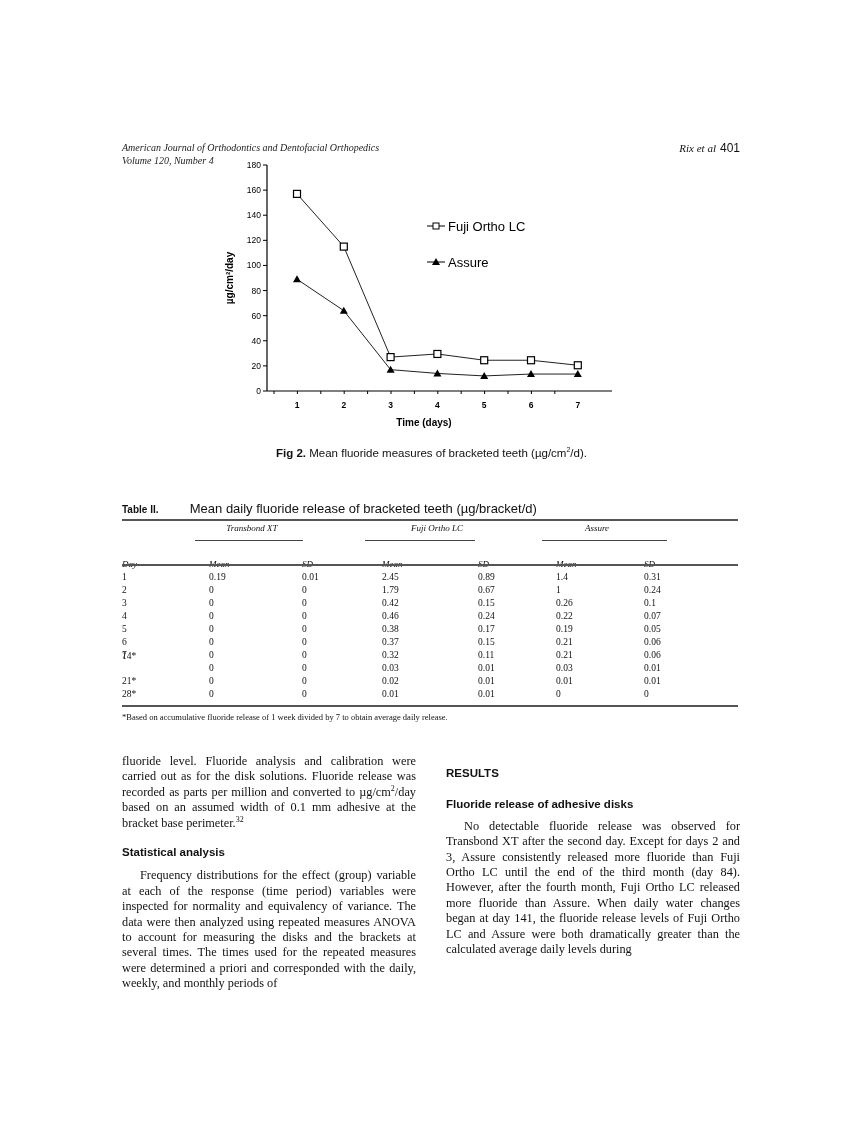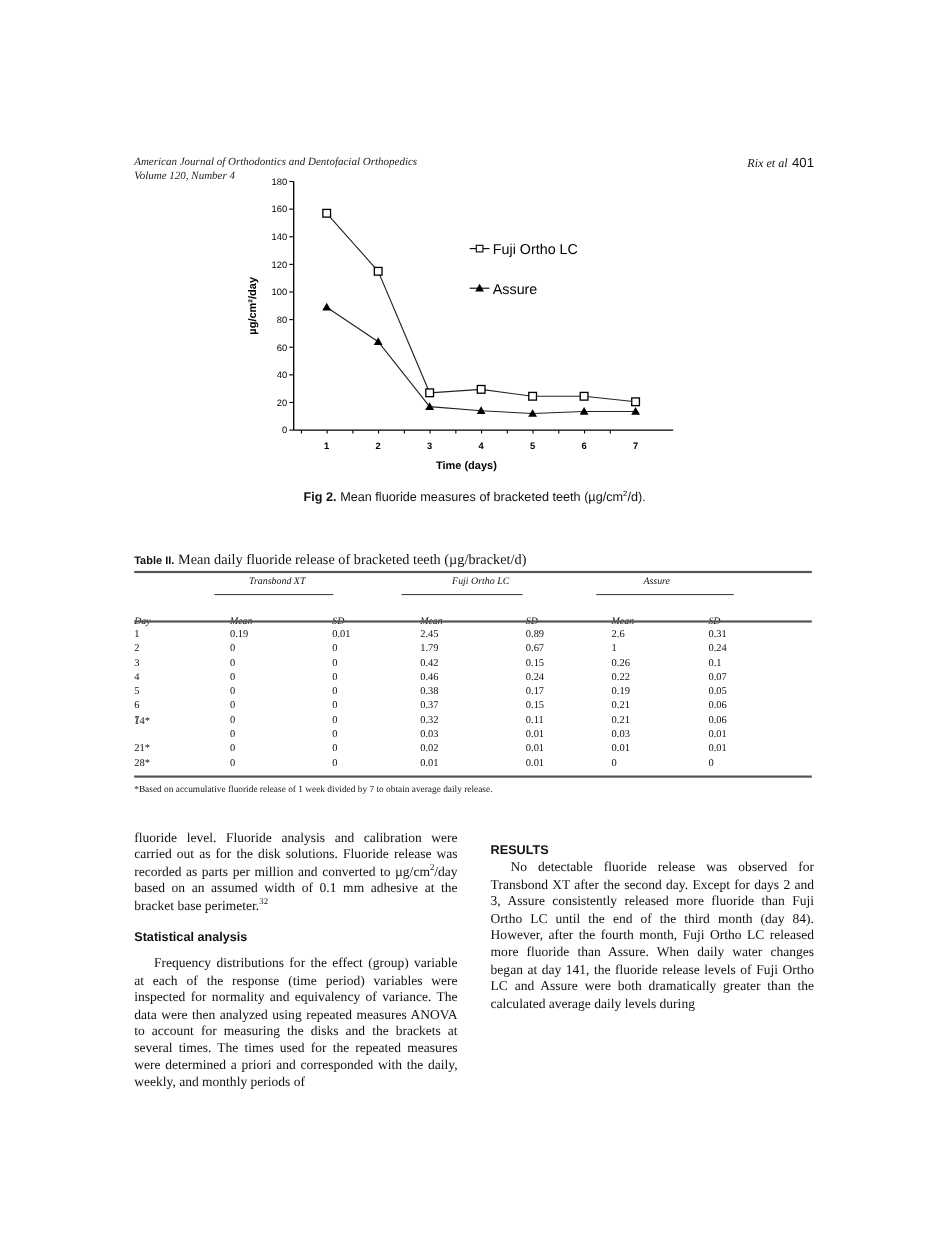--- a/index.html
+++ b/index.html
@@ -13,21 +13,21 @@
 
   .chart { position: absolute; left: 200px; top: 150px; width: 420px; height: 290px; }
   .chart svg { position: absolute; left: 0; top: 0; }
 
   .fig-caption { position: absolute; left: 276px; top: 446px; font-family: "Liberation Sans", sans-serif; font-size: 11.5px; color: #111; }
   .fig-caption b { font-weight: bold; }
   .fig-caption sup { font-size: 7px; }
 
   .table-title { position: absolute; left: 122px; top: 501px; font-size: 13px; }
   .table-title .lbl { font-family: "Liberation Sans", sans-serif; font-weight: bold; font-size: 10px; }
-  .table-title .txt { font-family: Liberation Serif, serif; font-size: 13px; }
+  .table-title .txt { font-family: Liberation Sans, sans-serif; font-size: 13px; margin-left: 28px; }
 
   .tbl { position: absolute; left: 122px; top: 519px; width: 616px; }
   .rule-thick { position: absolute; left: 0; width: 616px; height: 2px; background: #555; }
   .rule-thin { position: absolute; height: 1px; background: #444; }
   .grp { position: absolute; font-family: "Liberation Serif", serif; font-style: italic; font-size: 9px; text-align: center; }
   .colhdr { position: absolute; font-family: "Liberation Serif", serif; font-style: italic; font-size: 9px; top: 40px; text-align: right; }
   .cell { position: absolute; font-family: "Liberation Serif", serif; font-size: 9.5px; }
   .footnote { position: absolute; left: 122px; top: 712px; font-family: "Liberation Serif", serif; font-size: 8.5px; }
 
   .col { position: absolute; top: 754px; width: 294px; font-family: "Liberation Serif", serif; font-size: 12.3px; line-height: 15.4px; text-align: justify; }
@@ -143,21 +143,21 @@
   <div class="colhdr" style="left:356px;">SD</div>
   <div class="colhdr" style="left:434px;">Mean</div>
   <div class="colhdr" style="left:522px;">SD</div>
   <div class="rule-thick" style="top:45px;"></div>
   <div id="tbody">
       <div class="cell" style="left: 0px; top: 53px;">1</div>
       <div class="cell" style="left: 87px; top: 53px;">0.19</div>
       <div class="cell" style="left: 180px; top: 53px;">0.01</div>
       <div class="cell" style="left: 260px; top: 53px;">2.45</div>
       <div class="cell" style="left: 356px; top: 53px;">0.89</div>
-      <div class="cell" style="left: 434px; top: 53px;">2.6</div>
+      <div class="cell" style="left: 434px; top: 53px;">1.4</div>
       <div class="cell" style="left: 522px; top: 53px;">0.31</div>
       <div class="cell" style="left: 0px; top: 66px;">2</div>
       <div class="cell" style="left: 87px; top: 66px;">0</div>
       <div class="cell" style="left: 180px; top: 66px;">0</div>
       <div class="cell" style="left: 260px; top: 66px;">1.79</div>
       <div class="cell" style="left: 356px; top: 66px;">0.67</div>
       <div class="cell" style="left: 434px; top: 66px;">1</div>
       <div class="cell" style="left: 522px; top: 66px;">0.24</div>
       <div class="cell" style="left: 0px; top: 79px;">3</div>
       <div class="cell" style="left: 87px; top: 79px;">0</div>
@@ -222,14 +222,15 @@
 <div class="footnote">*Based on accumulative fluoride release of 1 week divided by 7 to obtain average daily release.</div>
 
 <div class="col" style="left:122px;">
   <p><span>fluoride level. Fluoride analysis and calibration were carried out as for the disk solutions. Fluoride release was recorded as parts per million and converted to µg/cm</span><sup>2</sup><span>/day based on an assumed width of 0.1 mm adhesive at the bracket base perimeter.</span><sup>32</sup></p>
   <h3 style="margin-top:14px; margin-bottom:8px;">Statistical analysis</h3>
   <p class="indent">Frequency distributions for the effect (group) variable at each of the response (time period) variables were inspected for normality and equivalency of variance. The data were then analyzed using repeated measures ANOVA to account for measuring the disks and the brackets at several times. The times used for the repeated measures were determined a priori and corresponded with the daily, weekly, and monthly periods of</p>
 </div>
 
 <div class="col" style="left:446px;">
   <h3 style="margin-top:12px;">RESULTS</h3>
+  <h3 style="margin-top:16px; margin-bottom:6px;">Fluoride release of adhesive disks</h3>
   <p class="indent">No detectable fluoride release was observed for Transbond XT after the second day. Except for days 2 and 3, Assure consistently released more fluoride than Fuji Ortho LC until the end of the third month (day 84). However, after the fourth month, Fuji Ortho LC released more fluoride than Assure. When daily water changes began at day 141, the fluoride release levels of Fuji Ortho LC and Assure were both dramatically greater than the calculated average daily levels during</p>
 </div>
 
 </body></html>

